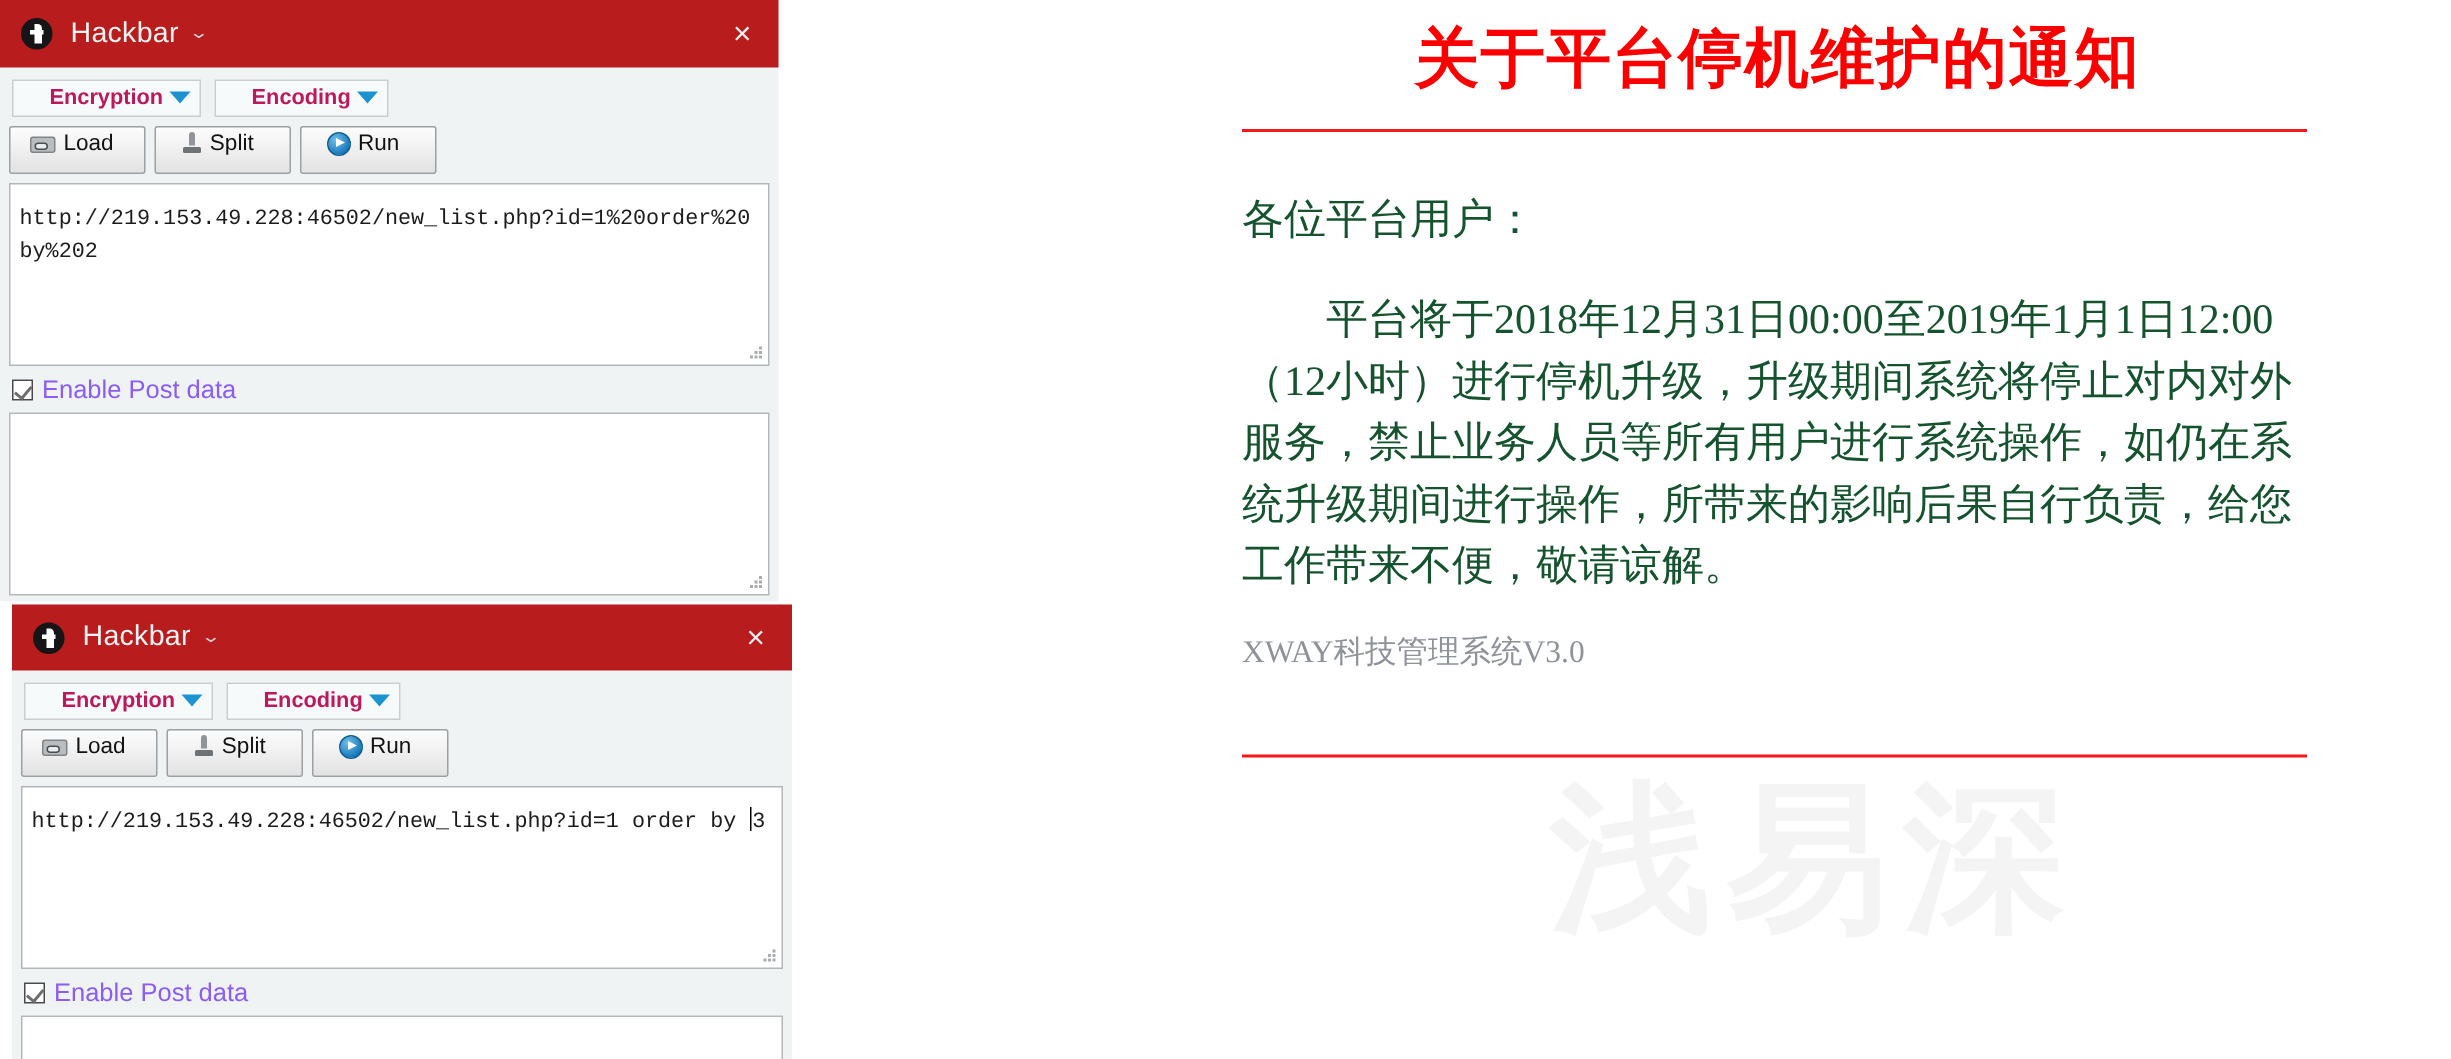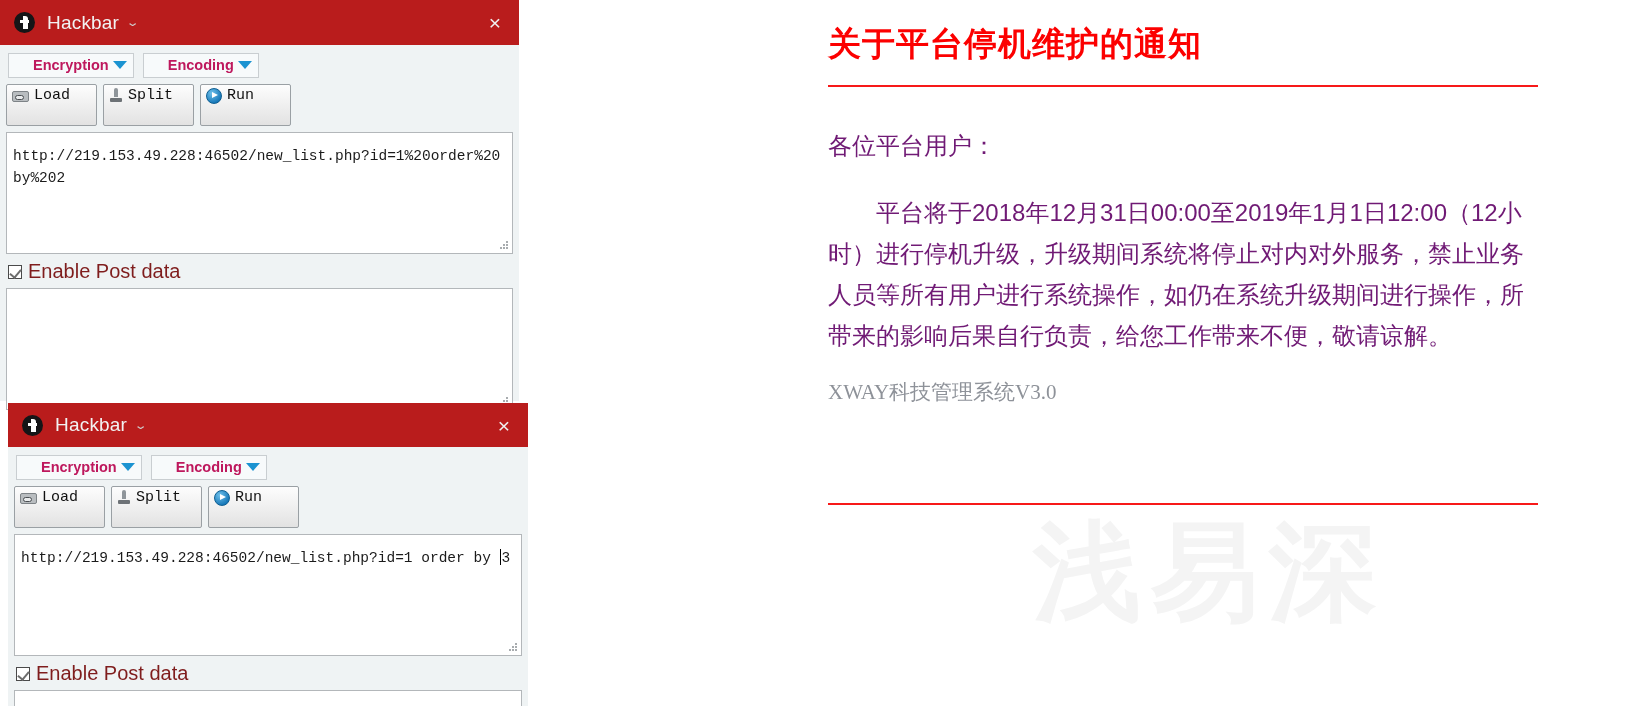--- a/index.html
+++ b/index.html
@@ -115,29 +115,30 @@
 
   .toolbar-row-2 {
     display: flex;
     gap: 6px;
     padding: 6px 8px 6px 6px;
   }
   .tb-btn {
     border: 1px solid #9aa0a4;
     border-radius: 2px;
     background: linear-gradient(#fdfdfd, #e2e2e2);
-    padding: 2px 12px 21px 5px;
+    padding: 2px 12px 11px 5px;
     font-size: 15px;
     color: #111;
     display: flex;
     align-items: center;
     gap: 5px;
     cursor: pointer;
     min-width: 72px;
-    font-family: Liberation Mono, monospace;
+    font-family: Liberation Sans, sans-serif;
+    justify-content: center;
   }
 
   
   .icon-load {
     width: 17px; height: 14px;
     position: relative;
     flex: 0 0 auto;
   }
   .icon-load::before {
     content:"";
@@ -232,22 +233,22 @@
     width: 2px; height: 2px;
     background: #a8acaf;
     display: block;
   }
 
   .post-row {
     display: flex;
     align-items: center;
     gap: 6px;
     padding: 6px 0 5px 8px;
-    font-size: 20px;
-    color: #7f1d1d;
+    font-size: 17px;
+    color: #8b5cf6;
   }
   .cbx {
     width: 14px; height: 14px;
     border: 1px solid #4a4a4a;
     background: #ffffff;
     position: relative;
     box-sizing: border-box;
     flex: 0 0 auto;
     cursor: pointer;
   }
@@ -273,39 +274,39 @@
   
   #notice {
     position: absolute;
     left: 828px;
     top: 0;
     width: 714px;
     height: 706px;
   }
   .notice-title {
     color: #fc0000;
-    font-size: 33px;
+    font-size: 43px;
     font-weight: bold;
-    text-align: left;
+    text-align: center;
     letter-spacing: 1px;
-    margin-top: 22px;
+    margin-top: 10px;
     font-family: "Liberation Sans", sans-serif;
   }
   .rule-red {
     height: 2px;
     background: #f71919;
     margin-top: 18px;
     width: 710px;
   }
   .notice-body {
     margin-top: 38px;
-    color: #701a75;
-    font-size: 24px;
+    color: #14532d;
+    font-size: 28px;
     line-height: 41px;
-    font-family: Liberation Sans, sans-serif;
+    font-family: Liberation Serif, serif;
     width: 706px;
   }
   .notice-para-indent { text-indent: 2em; margin-top: 26px; }
   .notice-sign {
     margin-top: 22px;
     text-align: left;
     color: #8e9299;
     font-size: 21px;
     font-family: "Liberation Serif", serif;
     padding-right: 6px;

